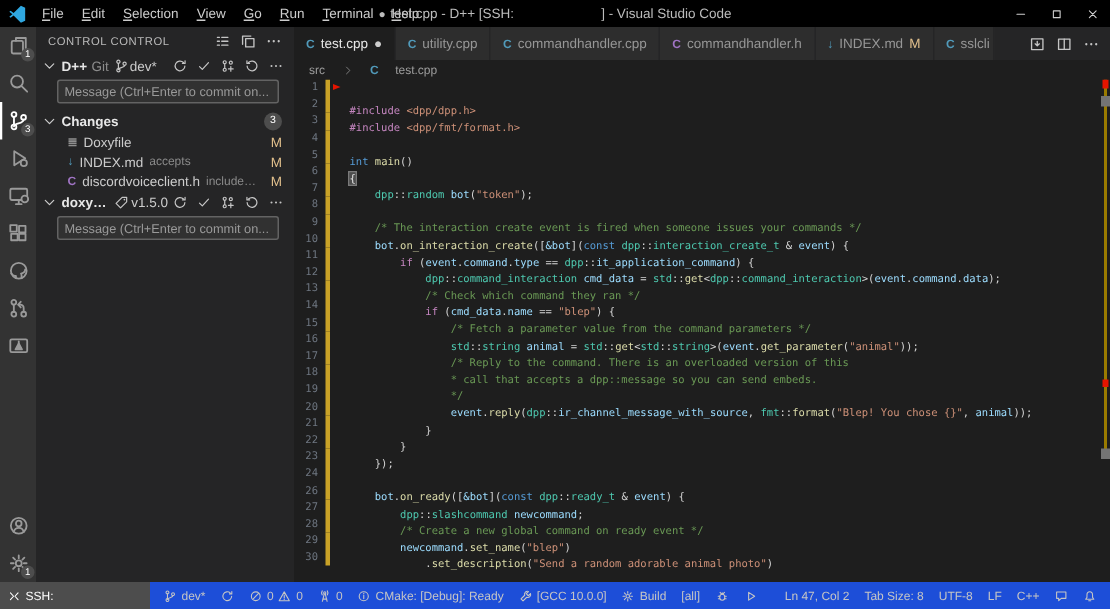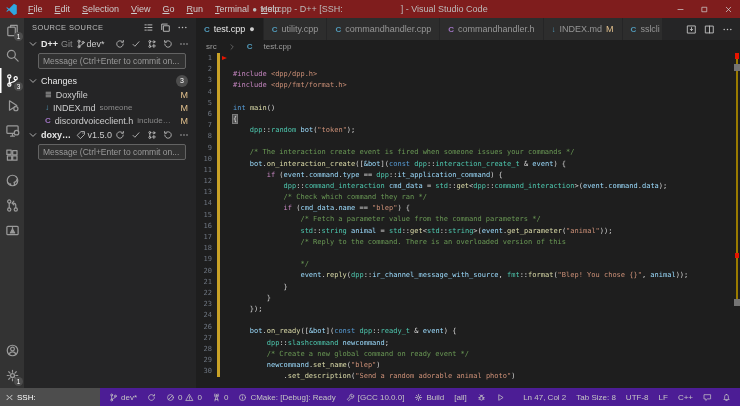--- a/index.html
+++ b/index.html
@@ -1,21 +1,21 @@
 <!DOCTYPE html>
 <html><head>
 <meta charset="utf-8">
 <style>
   *{box-sizing:border-box;margin:0;padding:0}
   html,body{width:740px;height:406px;overflow:hidden;background:#1e1e1e;
     font-family:"Liberation Sans",sans-serif;color:#cccccc;-webkit-font-smoothing:antialiased}
   .i svg,.sb-i svg,.ab-i svg{width:100%;height:100%;display:block}
 
   
-  .titlebar{height:18px;background:#7f1d1d;display:flex;align-items:center;position:relative;font-size:9px}
+  .titlebar{height:18px;background:#000000;display:flex;align-items:center;position:relative;font-size:9px}
   .vslogo{width:13px;height:13px;margin:0 4px 0 5px}
   .menubar{display:flex;height:100%;align-items:center}
   .menu-item{padding:0 6px;color:#cccccc;white-space:nowrap}
   .menu-item u{text-decoration:underline}
   .win-title{position:absolute;left:50%;transform:translateX(-50%);white-space:nowrap;color:#bcbcbc;display:flex;align-items:center}
   .title-gap{display:inline-block;width:58px}
   .winctrls{margin-left:auto;display:flex;height:100%}
   .wc{width:24px;height:100%;display:flex;align-items:center;justify-content:center;color:#cfcfcf}
   .wc .i{width:9px;height:9px}
 
@@ -41,21 +41,21 @@
   .repo-scope{color:#8c8c8c}
   .repo-branch{display:flex;align-items:center;gap:1px;white-space:nowrap}
   .repo-acts{margin-left:auto;display:flex;gap:6px;align-items:center}
   .ric{width:10px;height:10px;color:#c5c5c5}
   .chev{width:10px;height:10px;color:#cccccc;flex:none}
   .msg-input{display:block;width:148px;margin:2px 8px 5px 14px;height:16px;background:#313131;
     border:1px solid #636363;border-radius:2px;color:#999999;font-size:8.5px;padding:0 4px;
     font-family:"Liberation Sans",sans-serif;outline:none}
   .msg-input::placeholder{color:#9a9a9a}
   .section-row{display:flex;align-items:center;gap:3px;height:14px;padding:0 8px 0 4px}
-  .section-label{font-weight:normal;color:#e7e7e7}
+  .section-label{font-weight:bold;color:#e7e7e7}
   .count-badge{margin-left:auto;background:#4d4d4d;color:#ffffff;font-size:7px;min-width:12px;height:12px;
     line-height:12px;border-radius:7px;text-align:center}
   .file-row{display:flex;align-items:center;gap:4px;height:13px;padding:0 8px 0 21px}
   .fglyph{font-weight:bold;font-size:8px;flex:none}
   .file-name{color:#cccccc;white-space:nowrap}
   .file-desc{color:#8a8a8a;font-size:8px;white-space:nowrap;overflow:hidden;text-overflow:ellipsis;flex:1;min-width:0}
   .file-status{color:#e2c08d;margin-left:4px;flex:none}
 
   
   .editorcol{flex:1;display:flex;flex-direction:column;min-width:0;background:#1e1e1e}
@@ -87,21 +87,21 @@
 
   
   .overview{position:absolute;right:0;top:0;width:6px;height:100%;pointer-events:none}
   .ov-mod{position:absolute;left:2px;top:0;width:2px;height:252px;background:#9a7b00}
   .ov-red1{position:absolute;left:1px;top:0;width:4px;height:6px;background:#e51400}
   .ov-red2{position:absolute;left:1px;top:200px;width:4px;height:5px;background:#e51400}
   .ov-gray1{position:absolute;left:0;top:11px;width:6px;height:7px;background:#747474}
   .ov-gray2{position:absolute;left:0;top:246px;width:6px;height:7px;background:#747474}
 
   
-  .statusbar{height:18px;background:#4c1d95;display:flex;align-items:flex-start;font-size:8px;color:#c5c5c5}
+  .statusbar{height:18px;background:#1d4ed8;display:flex;align-items:flex-start;font-size:8px;color:#c5c5c5}
   .sb-item{display:flex;align-items:center;gap:3px;padding:0 5px;height:100%;white-space:nowrap}
   .sb-item.remote{background:#4d4d4d;color:#ffffff;width:100px;padding-left:5px;margin-right:4px}
   .sb-i{width:9px;height:9px;flex:none}
   .sb-right{margin-left:auto;display:flex;height:100%;padding-right:4px}
 </style>
 </head>
 <body>
 
 <div class="titlebar">
   <span class="i vslogo">
@@ -256,21 +256,21 @@
               <path d="M8 2.4v2M8 11.6v2M2.4 8h2M11.6 8h2M4 4l1.4 1.4M10.6 10.6 12 12M12 4l-1.4 1.4M5.4 10.6 4 12"></path>
             </svg>
           </span>
           <span class="ab-badge">1</span>
         </div>
       </div>
   </div>
 
   <div class="sidebar">
     <div class="sb-header">
-      <span>SOURCE SOURCE</span>
+      <span>CONTROL CONTROL</span>
       <span class="hicons">
         <span class="i hic">
             <svg viewBox="0 0 16 16" fill="none" stroke="currentColor" stroke-width="1.3" stroke-linecap="round" stroke-linejoin="round">
               <path d="M2.8 4.2h2M2.8 8h2M2.8 11.8h2M7 4.2h6M7 8h6M7 11.8h6"></path>
             </svg>
           </span>
         <span class="i hic">
             <svg viewBox="0 0 16 16" fill="none" stroke="currentColor" stroke-width="1.3" stroke-linecap="round" stroke-linejoin="round">
               <rect x="5.5" y="5.5" width="8" height="8"></rect>
               <path d="M10.5 3h-8v8"></path>
@@ -357,21 +357,21 @@
     <div>
         <div class="file-row">
           <span class="fglyph" style="color:#8f8f8f">≣</span>
           <span class="file-name">Doxyfile</span>
           <span class="file-desc"></span>
           <span class="file-status">M</span>
         </div>
         <div class="file-row">
           <span class="fglyph" style="color:#519aba">↓</span>
           <span class="file-name">INDEX.md</span>
-          <span class="file-desc">someone</span>
+          <span class="file-desc">accepts</span>
           <span class="file-status">M</span>
         </div>
         <div class="file-row">
           <span class="fglyph" style="color:#a074c4">C</span>
           <span class="file-name">discordvoiceclient.h</span>
           <span class="file-desc">include/d...</span>
           <span class="file-status">M</span>
         </div>
       </div>
 
@@ -506,21 +506,21 @@
           <div class="cl"><span class="ln">7</span><span class="gitbar"></span><span class="ct"></span></div>
           <div class="cl"><span class="ln">8</span><span class="gitbar"></span><span class="ct"><span class="t-pl">    </span><span class="t-cm">/* The interaction create event is fired when someone issues your commands */</span></span></div>
           <div class="cl"><span class="ln">9</span><span class="gitbar"></span><span class="ct"><span class="t-pl">    </span><span class="t-var">bot</span><span class="t-pl">.</span><span class="t-fn">on_interaction_create</span><span class="t-pl">([</span><span class="t-var">&amp;bot</span><span class="t-pl">](</span><span class="t-kw">const</span><span class="t-pl"> </span><span class="t-ty">dpp</span><span class="t-pl">::</span><span class="t-ty">interaction_create_t</span><span class="t-pl"> &amp; </span><span class="t-var">event</span><span class="t-pl">) {</span></span></div>
           <div class="cl"><span class="ln">10</span><span class="gitbar"></span><span class="ct"><span class="t-pl">        </span><span class="t-pp">if</span><span class="t-pl"> (</span><span class="t-var">event</span><span class="t-pl">.</span><span class="t-var">command</span><span class="t-pl">.</span><span class="t-var">type</span><span class="t-pl"> == </span><span class="t-ty">dpp</span><span class="t-pl">::</span><span class="t-var">it_application_command</span><span class="t-pl">) {</span></span></div>
           <div class="cl"><span class="ln">11</span><span class="gitbar"></span><span class="ct"><span class="t-pl">            </span><span class="t-ty">dpp</span><span class="t-pl">::</span><span class="t-ty">command_interaction</span><span class="t-pl"> </span><span class="t-var">cmd_data</span><span class="t-pl"> = </span><span class="t-ty">std</span><span class="t-pl">::</span><span class="t-fn">get</span><span class="t-pl">&lt;</span><span class="t-ty">dpp</span><span class="t-pl">::</span><span class="t-ty">command_interaction</span><span class="t-pl">&gt;(</span><span class="t-var">event</span><span class="t-pl">.</span><span class="t-var">command</span><span class="t-pl">.</span><span class="t-var">data</span><span class="t-pl">);</span></span></div>
           <div class="cl"><span class="ln">12</span><span class="gitbar"></span><span class="ct"><span class="t-pl">            </span><span class="t-cm">/* Check which command they ran */</span></span></div>
           <div class="cl"><span class="ln">13</span><span class="gitbar"></span><span class="ct"><span class="t-pl">            </span><span class="t-pp">if</span><span class="t-pl"> (</span><span class="t-var">cmd_data</span><span class="t-pl">.</span><span class="t-var">name</span><span class="t-pl"> == </span><span class="t-str">"blep"</span><span class="t-pl">) {</span></span></div>
           <div class="cl"><span class="ln">14</span><span class="gitbar"></span><span class="ct"><span class="t-pl">                </span><span class="t-cm">/* Fetch a parameter value from the command parameters */</span></span></div>
           <div class="cl"><span class="ln">15</span><span class="gitbar"></span><span class="ct"><span class="t-pl">                </span><span class="t-ty">std</span><span class="t-pl">::</span><span class="t-ty">string</span><span class="t-pl"> </span><span class="t-var">animal</span><span class="t-pl"> = </span><span class="t-ty">std</span><span class="t-pl">::</span><span class="t-fn">get</span><span class="t-pl">&lt;</span><span class="t-ty">std</span><span class="t-pl">::</span><span class="t-ty">string</span><span class="t-pl">&gt;(</span><span class="t-var">event</span><span class="t-pl">.</span><span class="t-fn">get_parameter</span><span class="t-pl">(</span><span class="t-str">"animal"</span><span class="t-pl">));</span></span></div>
           <div class="cl"><span class="ln">16</span><span class="gitbar"></span><span class="ct"><span class="t-pl">                </span><span class="t-cm">/* Reply to the command. There is an overloaded version of this</span></span></div>
-          <div class="cl"><span class="ln">17</span><span class="gitbar"></span></div>
+          <div class="cl"><span class="ln">17</span><span class="gitbar"></span><span class="ct"><span class="t-pl">                </span><span class="t-cm">* call that accepts a dpp::message so you can send embeds.</span></span></div>
           <div class="cl"><span class="ln">18</span><span class="gitbar"></span><span class="ct"><span class="t-pl">                </span><span class="t-cm">*/</span></span></div>
           <div class="cl"><span class="ln">19</span><span class="gitbar"></span><span class="ct"><span class="t-pl">                </span><span class="t-var">event</span><span class="t-pl">.</span><span class="t-fn">reply</span><span class="t-pl">(</span><span class="t-ty">dpp</span><span class="t-pl">::</span><span class="t-var">ir_channel_message_with_source</span><span class="t-pl">, </span><span class="t-ty">fmt</span><span class="t-pl">::</span><span class="t-fn">format</span><span class="t-pl">(</span><span class="t-str">"Blep! You chose {}"</span><span class="t-pl">, </span><span class="t-var">animal</span><span class="t-pl">));</span></span></div>
           <div class="cl"><span class="ln">20</span><span class="gitbar"></span><span class="ct"><span class="t-pl">            }</span></span></div>
           <div class="cl"><span class="ln">21</span><span class="gitbar"></span><span class="ct"><span class="t-pl">        }</span></span></div>
           <div class="cl"><span class="ln">22</span><span class="gitbar"></span><span class="ct"><span class="t-pl">    });</span></span></div>
           <div class="cl"><span class="ln">23</span><span class="gitbar"></span><span class="ct"></span></div>
           <div class="cl"><span class="ln">24</span><span class="gitbar"></span><span class="ct"><span class="t-pl">    </span><span class="t-var">bot</span><span class="t-pl">.</span><span class="t-fn">on_ready</span><span class="t-pl">([</span><span class="t-var">&amp;bot</span><span class="t-pl">](</span><span class="t-kw">const</span><span class="t-pl"> </span><span class="t-ty">dpp</span><span class="t-pl">::</span><span class="t-ty">ready_t</span><span class="t-pl"> &amp; </span><span class="t-var">event</span><span class="t-pl">) {</span></span></div>
           <div class="cl"><span class="ln">26</span><span class="gitbar"></span><span class="ct"><span class="t-pl">        </span><span class="t-ty">dpp</span><span class="t-pl">::</span><span class="t-ty">slashcommand</span><span class="t-pl"> </span><span class="t-var">newcommand</span><span class="t-pl">;</span></span></div>
           <div class="cl"><span class="ln">27</span><span class="gitbar"></span><span class="ct"><span class="t-pl">        </span><span class="t-cm">/* Create a new global command on ready event */</span></span></div>
           <div class="cl"><span class="ln">28</span><span class="gitbar"></span><span class="ct"><span class="t-pl">        </span><span class="t-var">newcommand</span><span class="t-pl">.</span><span class="t-fn">set_name</span><span class="t-pl">(</span><span class="t-str">"blep"</span><span class="t-pl">)</span></span></div>

